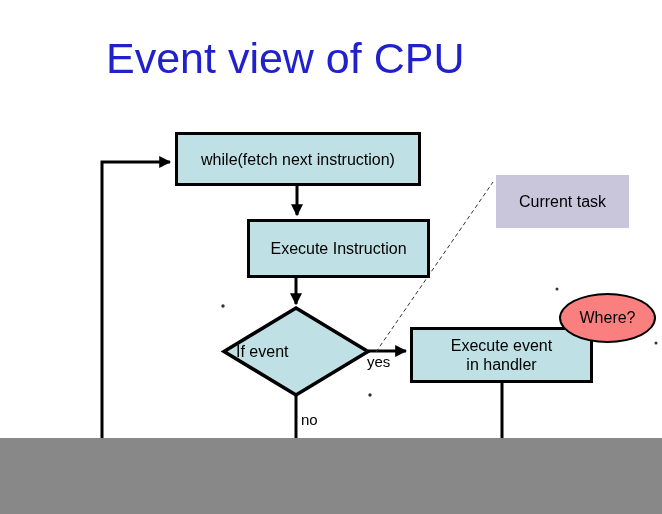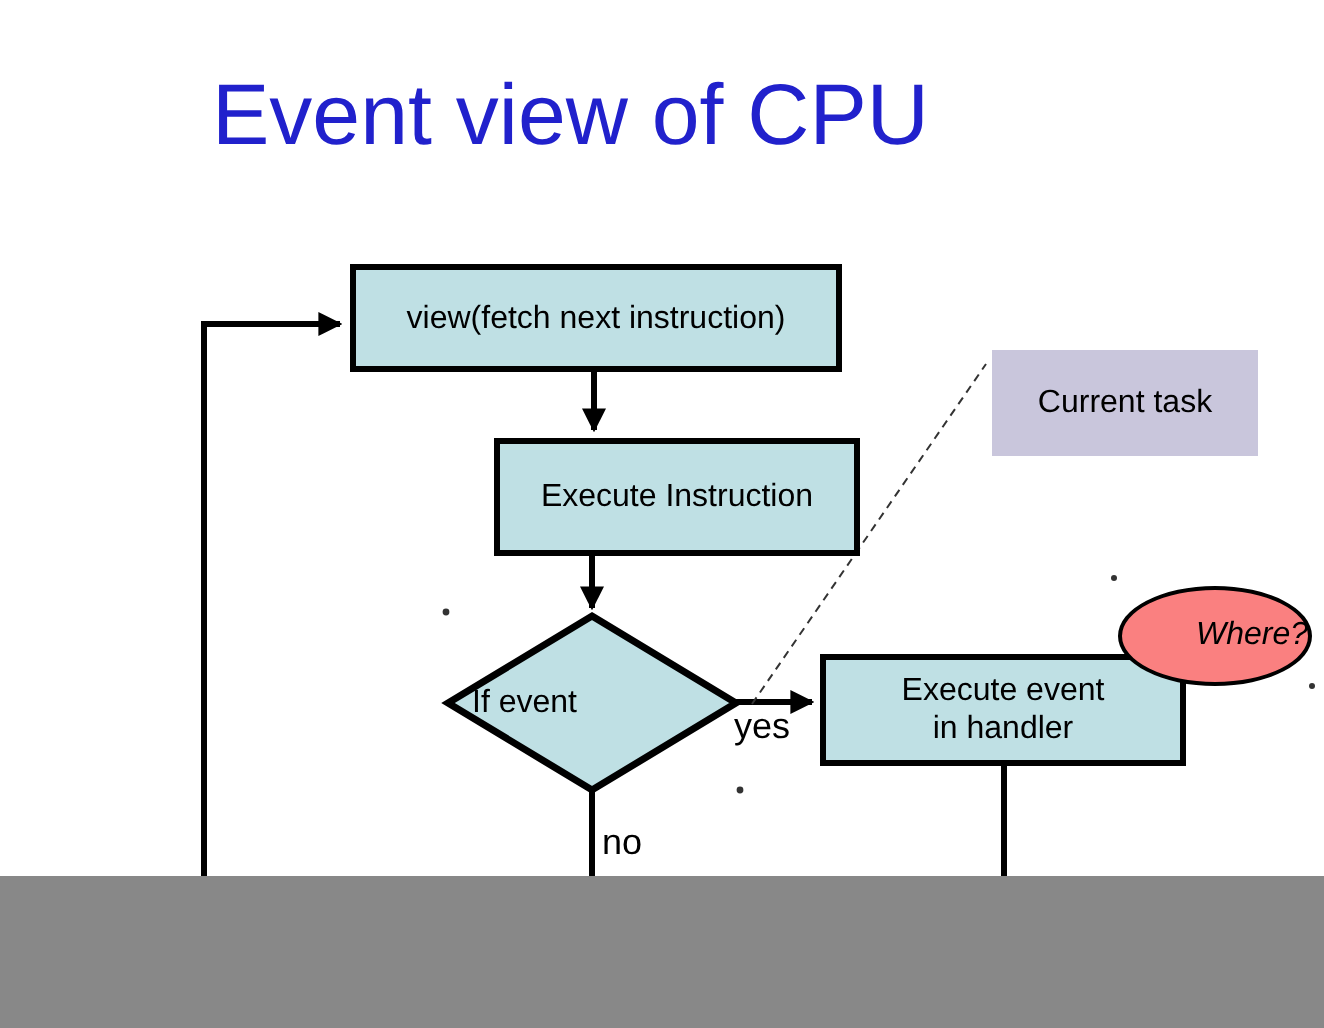--- a/index.html
+++ b/index.html
@@ -34,28 +34,28 @@
   #callout{
     position:absolute;left:496px;top:175px;width:133px;height:53px;
     background:var(--callout-fill);display:flex;flex-direction:column;
     align-items:center;justify-content:center;text-align:center;
     font-size:16px;line-height:20px;color:#000;
   }
   #where-ellipse{
     position:absolute;left:559px;top:293px;width:97px;height:50px;
     background:var(--question-fill);border:2px solid var(--outline);
     border-radius:50%;box-sizing:border-box;
-    display:flex;align-items:center;justify-content:flex-end;
-    font-size:16px;color:#000;z-index:5;font-style:italic;
+    display:flex;align-items:center;justify-content:center;
+    font-size:16px;color:#000;z-index:5;
   }
   #decision-label{
     position:absolute;left:236px;top:343px;width:120px;text-align:left;
     font-size:16px;color:#000;
   }
-  .edge-label{position:absolute;font-size:18px;color:#000;}
+  .edge-label{position:absolute;font-size:15px;color:#000;}
   #label-yes{left:367px;top:353px;}
   #label-no{left:301px;top:411px;text-align:right;}
   #wires{position:absolute;left:0;top:0;width:662px;height:514px;z-index:1;}
   .flow-line{stroke:var(--outline);stroke-width:3;fill:none;}
   .shape{fill:var(--node-fill);stroke:var(--outline);}
   .dashed{stroke:#333;stroke-width:1;fill:none;stroke-dasharray:4 3;}
   .stray-dot{fill:#333;stroke:none;}
   .overlay{z-index:2;}
 </style>
 </head>
@@ -94,21 +94,21 @@
       <circle class="stray-dot" cx="223" cy="306" r="1.7"></circle>
       <circle class="stray-dot" cx="370" cy="395" r="1.7"></circle>
       <circle class="stray-dot" cx="277" cy="464" r="1.7"></circle>
       <circle class="stray-dot" cx="315" cy="502" r="1.7"></circle>
       <circle class="stray-dot" cx="557" cy="289" r="1.5"></circle>
       <circle class="stray-dot" cx="656" cy="343" r="1.5"></circle>
     </g>
   </svg>
 
   <div id="while-box" class="node overlay">
-    <span>view(fetch next instruction)</span>
+    <span>while(fetch next instruction)</span>
   </div>
 
   <div id="execute-box" class="node overlay">
     <span>Execute Instruction</span>
   </div>
 
   <div id="handler-box" class="node overlay">
     <span>Execute event</span>
     <span>in handler</span>
   </div>

